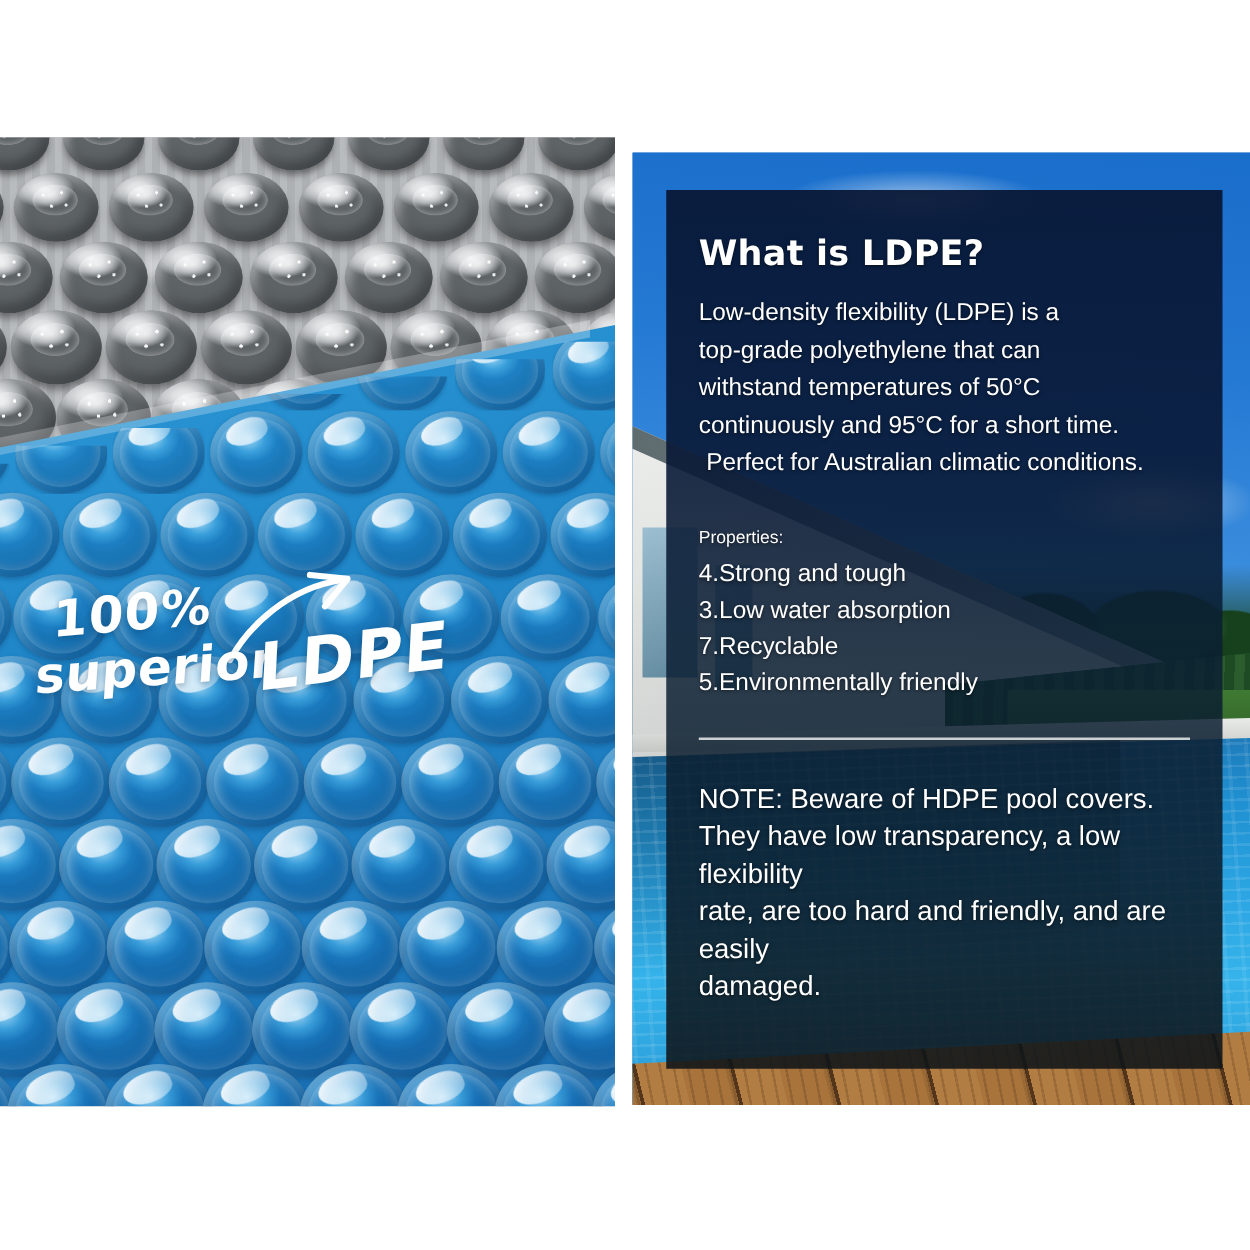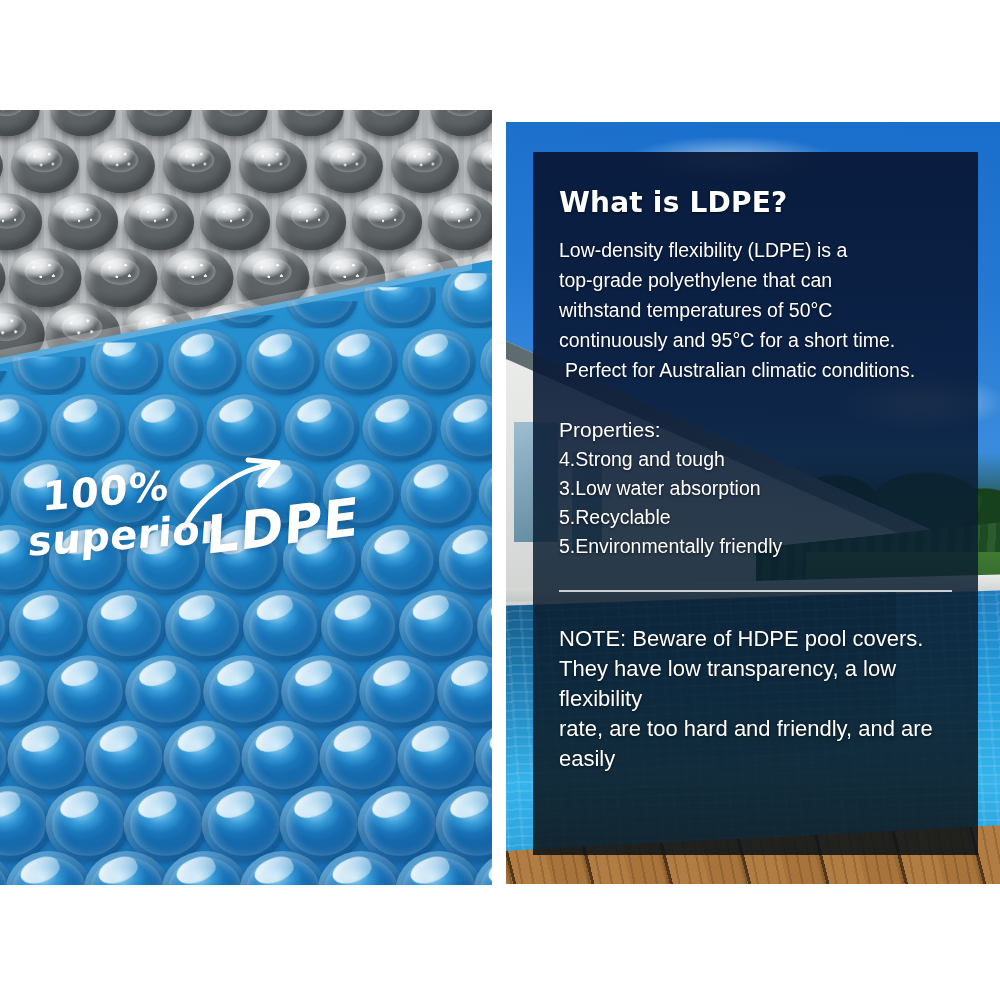--- a/index.html
+++ b/index.html
@@ -254,21 +254,21 @@
     font-size:19.5px;
     line-height:30px;
     margin:0;
     text-shadow:0 1px 3px rgba(0,0,0,.6);
     font-weight:400;
   }
   .card-para .pline{display:block;}
   .card-para .pline.indent{padding-left:6px;}
   #props-block{margin-top:30px;}
   #props-label{
-    font-size:21px;line-height:29px;margin:0 0 1px 0;
+    font-size:14px;line-height:29px;margin:0 0 1px 0;
     text-shadow:0 1px 3px rgba(0,0,0,.6);
   }
   #props-list{
     list-style:none;margin:0;padding:0;
     font-size:19.5px;line-height:29px;
     text-shadow:0 1px 3px rgba(0,0,0,.6);
   }
   #props-list li{display:block;}
   #card-divider{
     margin:29px 0 0 0;
@@ -453,28 +453,29 @@
         <span class="pline">withstand temperatures of 50°C</span>
         <span class="pline">continuously and 95°C for a short time.</span>
         <span class="pline indent">Perfect for Australian climatic conditions.</span>
       </p>
 
       <div id="props-block">
         <p id="props-label">Properties:</p>
         <ul id="props-list">
           <li>4.Strong and tough</li>
           <li>3.Low water absorption</li>
-          <li>5.Recyclable</li>
+          <li>7.Recyclable</li>
           <li>5.Environmentally friendly</li>
         </ul>
       </div>
 
       <div id="card-divider"></div>
 
       <div id="note-block">
         <span class="pline">NOTE: Beware of HDPE pool covers.</span>
         <span class="pline">They have low transparency, a low flexibility</span>
         <span class="pline">rate, are too hard and friendly, and are easily</span>
+        <span class="pline">damaged.</span>
       </div>
 
     </div>
   </div>
 </div>
 
 </body></html>

